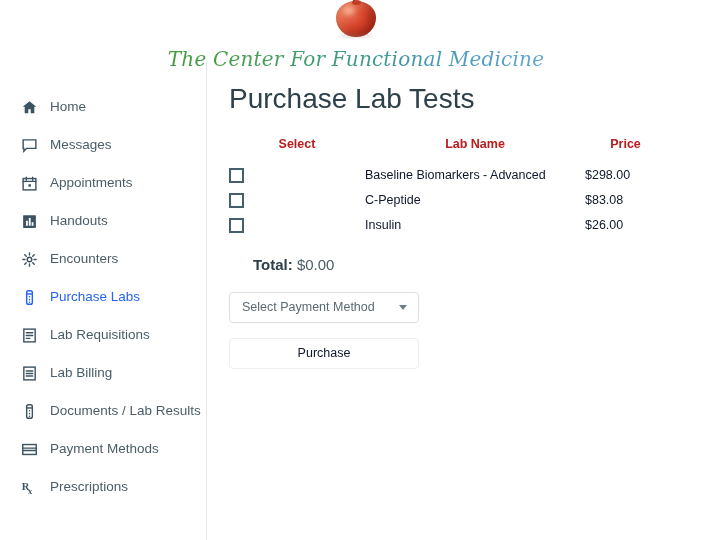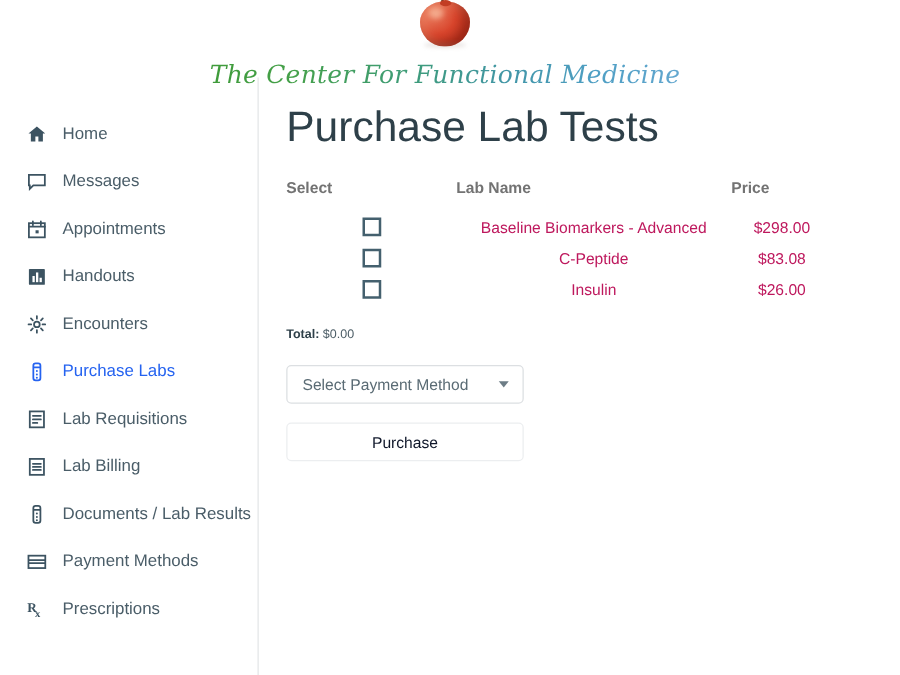--- a/index.html
+++ b/index.html
@@ -151,66 +151,66 @@
   .nav-item.active .nav-label { color: #2563f0; }
   .nav-item.active .nav-ico { color: #2563f0; }
 
   
   .main {
     flex: 1 1 auto;
     padding: 22px 0 0 22px;
     box-sizing: border-box;
   }
   .page-title {
-    font-size: 34px;
+    font-size: 28px;
     font-weight: 400;
     color: #2e4049;
     margin: 0 0 22px 0;
     line-height: 1.1;
   }
 
   table.labs {
     border-collapse: collapse;
     width: 437px;
     table-layout: fixed;
   }
   table.labs th {
-    text-align: left;
+    text-align: center;
     font-size: 12.5px;
     font-weight: bold;
-    color: #737373;
+    color: #b91c1c;
     padding: 0 0 12px 0;
   }
   table.labs td {
     font-size: 12.5px;
-    color: #be185d;
+    color: #0f172a;
     padding: 4px 0;
     height: 17px;
-    text-align: center;
   }
   .col-select { width: 136px; }
   .col-name   { width: 220px; }
   .col-price  { width: 81px; }
   th.col-price, td.col-price { text-align: left; }
 
   .cb {
     width: 11px;
     height: 11px;
     border: 2px solid #44606e;
     background: #fff;
     display: inline-block;
     box-sizing: content-box;
     cursor: pointer;
     vertical-align: middle;
   }
 
   .total-line {
     margin-top: 18px;
-    font-size: 10px;
+    font-size: 15px;
     color: #4c5d66;
+    margin-left: 24px;
   }
   .total-line b { color: #2e4049; }
 
   .select-box {
     margin-top: 19px;
     width: 190px;
     height: 31px;
     border: 1px solid #dcdfe2;
     border-radius: 4px;
     background: #fff;

